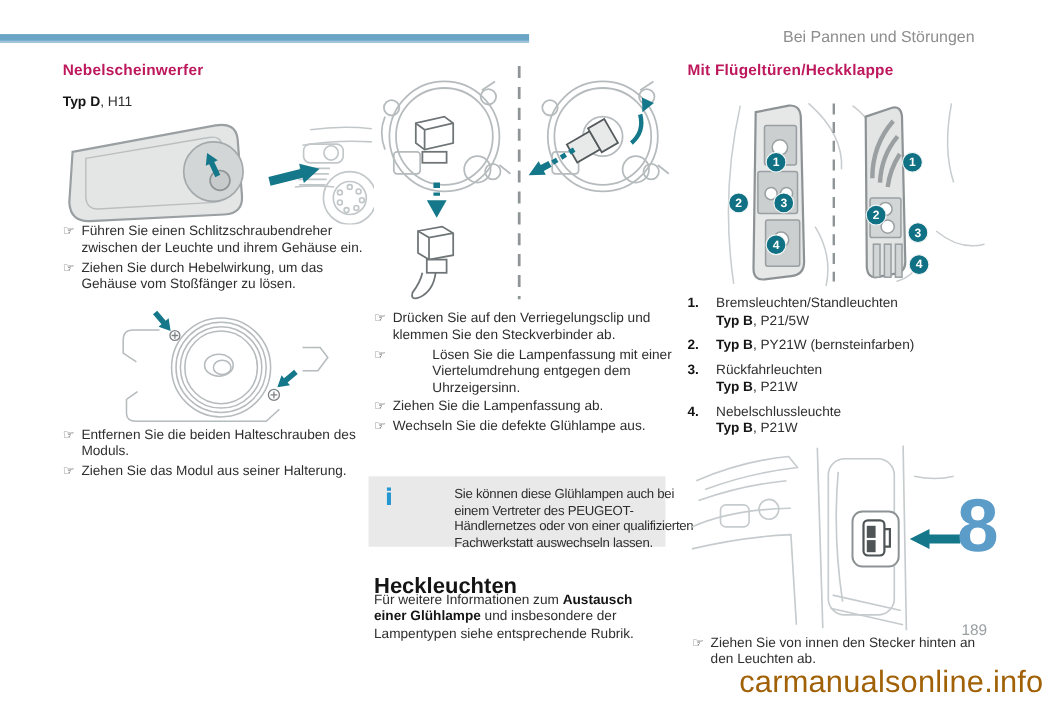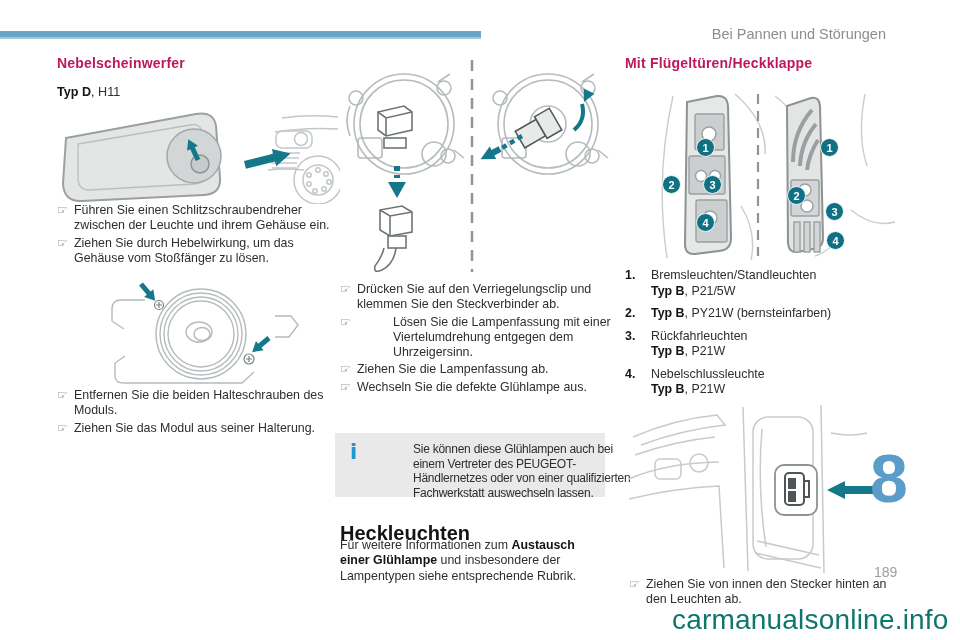--- a/index.html
+++ b/index.html
@@ -33,21 +33,21 @@
   .num-item{position:relative;padding-left:26px;margin-bottom:7px;font-size:12.4px;line-height:15.5px;}
   .num{position:absolute;left:0;top:0;font-weight:bold;color:#141414;}
   
   .callout{position:absolute;width:19px;height:19px;border-radius:50%;background:#0f7183;
            color:#ffffff;font-size:11px;font-weight:bold;display:flex;align-items:center;
            justify-content:center;box-sizing:border-box;border:1.5px solid #f2f5f5;}
   
   .chapter{left:870px;top:448px;font-size:68px;line-height:60px;font-weight:bold;color:#5b9cc9;}
   
   .pagenum{left:874px;top:564px;font-size:14px;color:#9aa0a2;}
-  .watermark{left:672px;top:604px;font-size:28px;color:#0f766e;letter-spacing:.2px;z-index:5;}
+  .watermark{left:672px;top:604px;font-size:28px;color:#a16207;letter-spacing:.2px;z-index:5;}
   svg{display:block;}
 </style>
 </head>
 <body>
 
 <div class="abs topbar"></div>
 
 <div class="abs runhead">Bei Pannen und Störungen</div>
 
 <div class="abs h1" style="left:57px;top:55px;">Nebelscheinwerfer</div>

